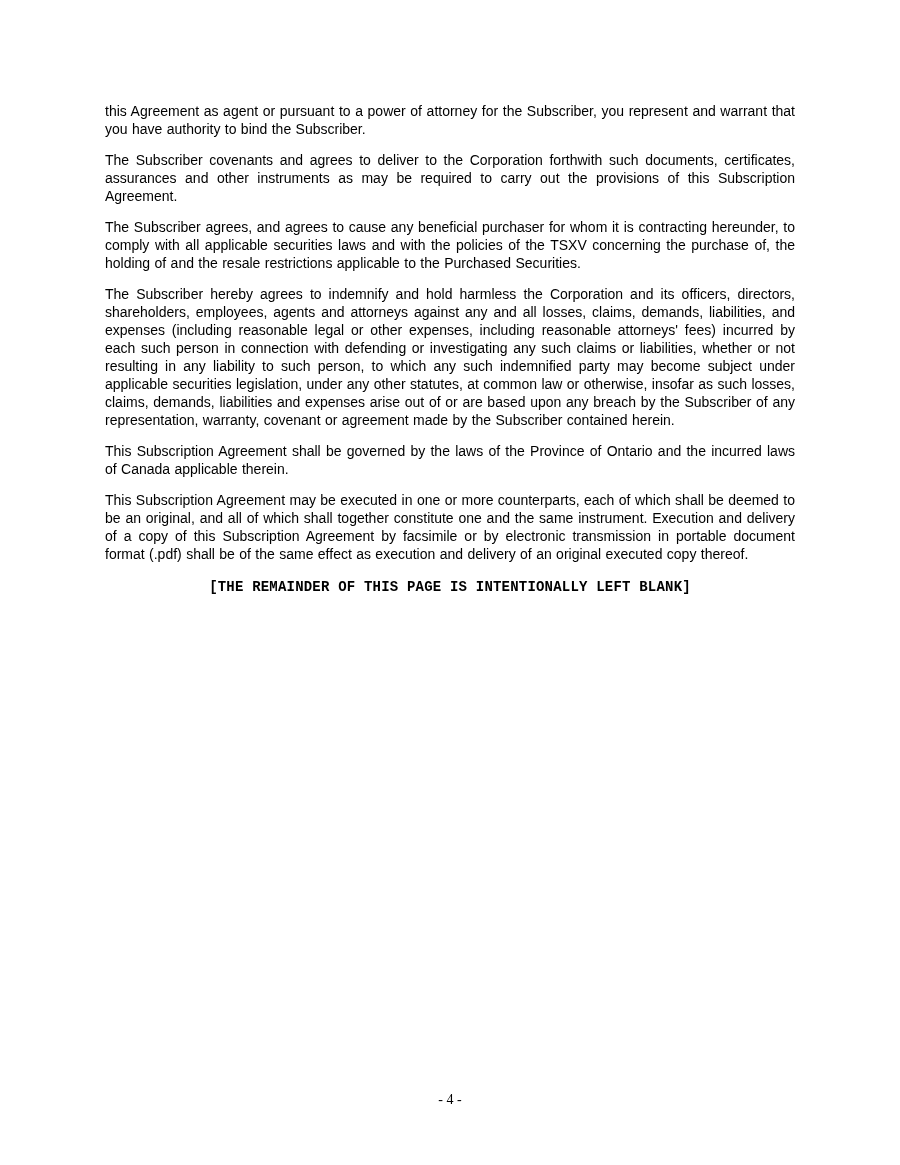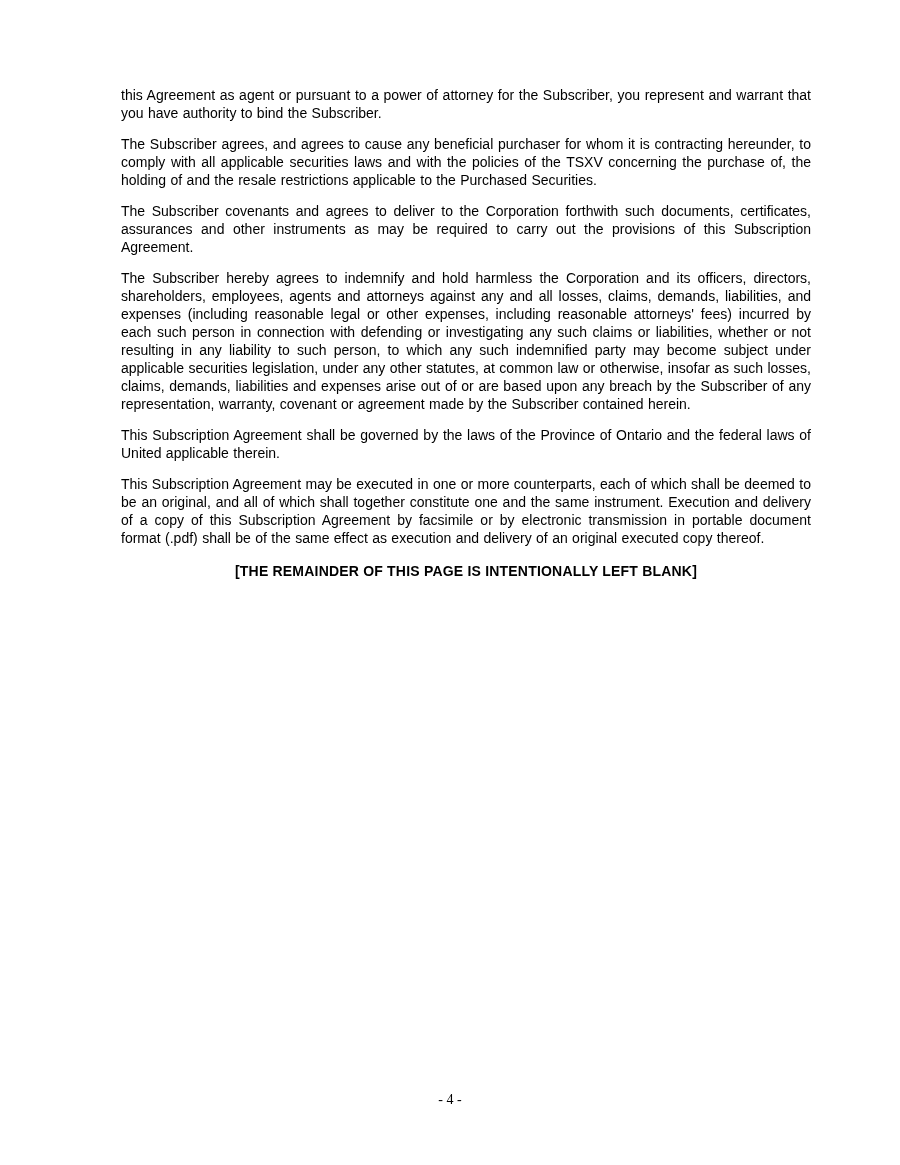--- a/index.html
+++ b/index.html
@@ -16,57 +16,57 @@
     color: #000000;
   }
   .page {
     position: absolute;
     inset: 0;
     background: #ffffff;
   }
   .content {
     position: absolute;
     left: 105px;
-    top: 86px;
+    top: 102px;
     width: 690px;
-    margin-left: 16px;
   }
   .para {
     font-size: 14px;
     line-height: 18px;
     text-align: justify;
     margin: 0 0 13px 0;
     word-spacing: 0.5px;
   }
   .notice {
     font-size: 14px;
     line-height: 18px;
     font-weight: bold;
     text-align: center;
     margin: 15px 0 0 0;
     letter-spacing: 0.2px;
+    font-family: Liberation Mono, monospace;
   }
   .footer {
     position: absolute;
     left: 0;
     right: 0;
     top: 1092px;
     text-align: center;
     font-family: "Liberation Serif", "DejaVu Serif", serif;
     font-size: 14px;
     color: #000000;
   }
 </style>
 </head>
 <body>
 
 <div class="page">
   <div class="content">
     <p class="para">this Agreement as agent or pursuant to a power of attorney for the Subscriber, you represent and warrant that you have authority to bind the Subscriber.</p>
+    <p class="para">The Subscriber covenants and agrees to deliver to the Corporation forthwith such documents, certificates, assurances and other instruments as may be required to carry out the provisions of this Subscription Agreement.</p>
     <p class="para">The Subscriber agrees, and agrees to cause any beneficial purchaser for whom it is contracting hereunder, to comply with all applicable securities laws and with the policies of the TSXV concerning the purchase of, the holding of and the resale restrictions applicable to the Purchased Securities.</p>
-    <p class="para">The Subscriber covenants and agrees to deliver to the Corporation forthwith such documents, certificates, assurances and other instruments as may be required to carry out the provisions of this Subscription Agreement.</p>
     <p class="para">The Subscriber hereby agrees to indemnify and hold harmless the Corporation and its officers, directors, shareholders, employees, agents and attorneys against any and all losses, claims, demands, liabilities, and expenses (including reasonable legal or other expenses, including reasonable attorneys' fees) incurred by each such person in connection with defending or investigating any such claims or liabilities, whether or not resulting in any liability to such person, to which any such indemnified party may become subject under applicable securities legislation, under any other statutes, at common law or otherwise, insofar as such losses, claims, demands, liabilities and expenses arise out of or are based upon any breach by the Subscriber of any representation, warranty, covenant or agreement made by the Subscriber contained herein.</p>
-    <p class="para">This Subscription Agreement shall be governed by the laws of the Province of Ontario and the federal laws of United applicable therein.</p>
+    <p class="para">This Subscription Agreement shall be governed by the laws of the Province of Ontario and the incurred laws of Canada applicable therein.</p>
     <p class="para">This Subscription Agreement may be executed in one or more counterparts, each of which shall be deemed to be an original, and all of which shall together constitute one and the same instrument. Execution and delivery of a copy of this Subscription Agreement by facsimile or by electronic transmission in portable document format (.pdf) shall be of the same effect as execution and delivery of an original executed copy thereof.</p>
     <p class="notice">[THE REMAINDER OF THIS PAGE IS INTENTIONALLY LEFT BLANK]</p>
   </div>
   <div class="footer">- 4 -</div>
 </div>
 
 </body></html>

